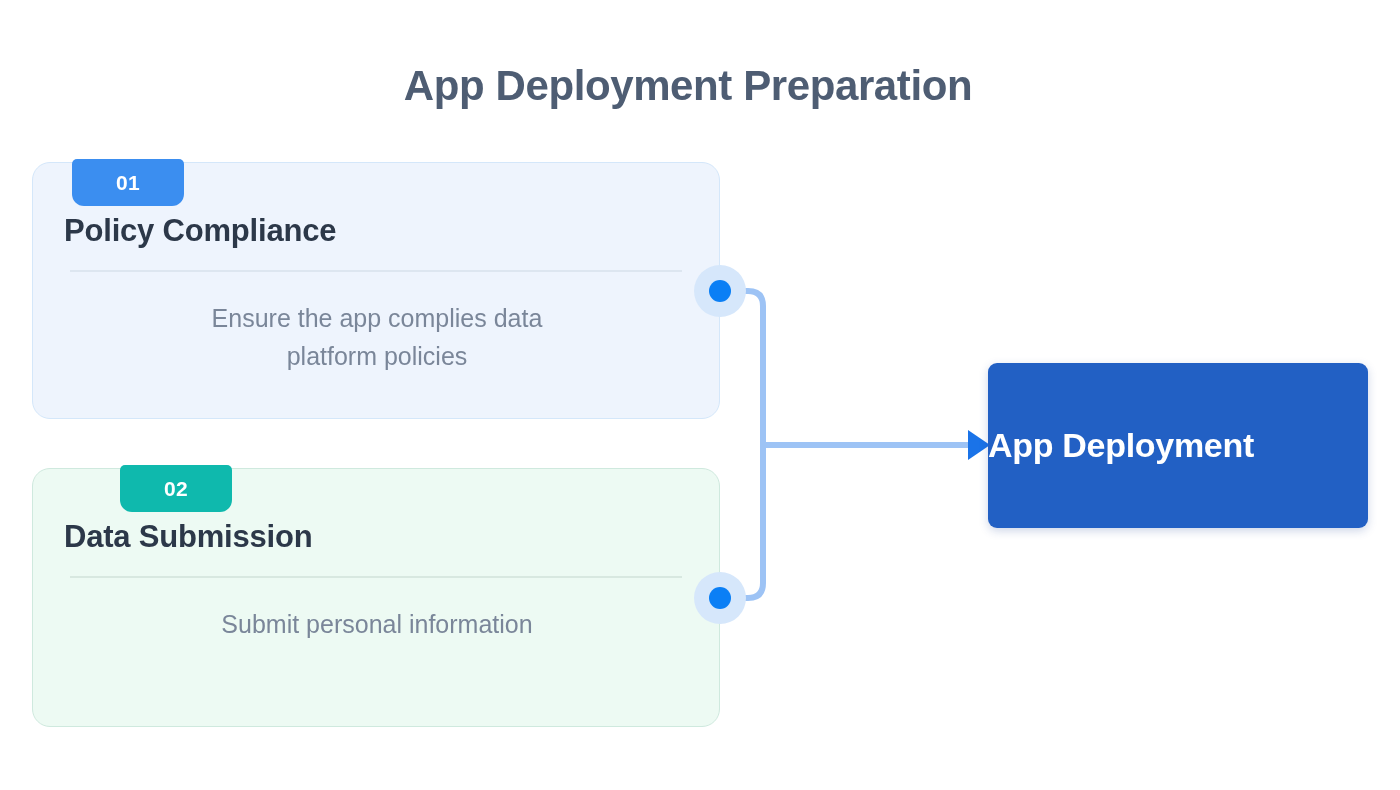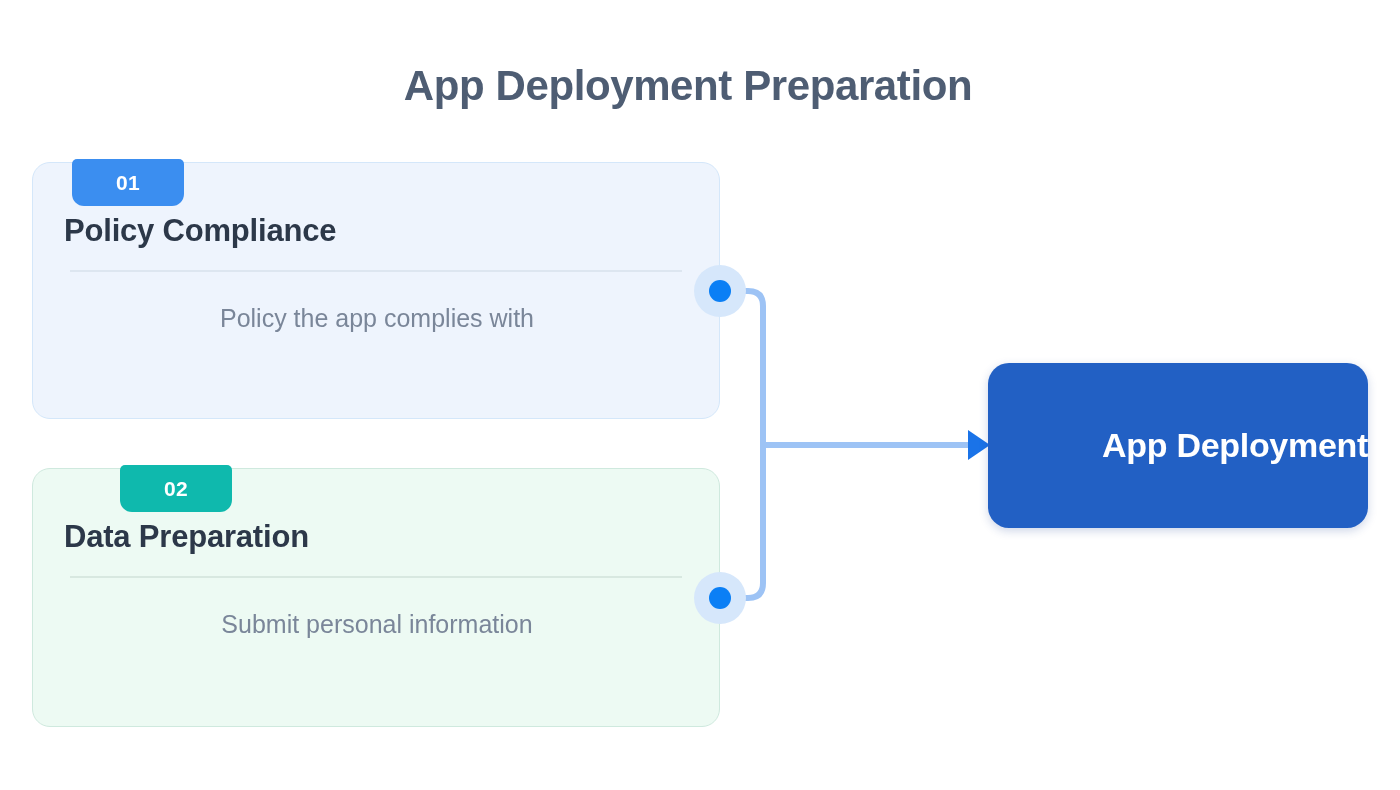--- a/index.html
+++ b/index.html
@@ -121,25 +121,25 @@
   }
 
   
   .target-node {
     position: absolute;
     left: 988px;
     top: 363px;
     width: 380px;
     height: 165px;
     background: #2260c4;
-    border-radius: 21px;
+    border-radius: 9px;
     box-shadow: 0 3px 10px rgba(30, 70, 150, 0.22);
     display: flex;
     align-items: center;
-    justify-content: flex-end;
+    justify-content: flex-start;
   }
   .target-label {
     font-size: 34px;
     font-weight: bold;
     color: #ffffff;
     letter-spacing: -0.3px;
     white-space: nowrap;
   }
 </style>
 </head>
@@ -147,27 +147,28 @@
 
 <div id="stage">
 
   <div class="page-title">App Deployment Preparation</div>
 
   <div class="card card-1">
     <div class="badge badge-1">01</div>
     <div class="card-title">Policy Compliance</div>
     <div class="divider"></div>
     <div class="card-body">
-      <div>Policy the app complies with</div>
+      <div>Ensure the app complies data</div>
+      <div>platform policies</div>
     </div>
   </div>
 
   <div class="card card-2">
     <div class="badge badge-2">02</div>
-    <div class="card-title">Data Preparation</div>
+    <div class="card-title">Data Submission</div>
     <div class="divider"></div>
     <div class="card-body">
       <div>Submit personal information</div>
     </div>
   </div>
 
   <svg class="connector-svg" viewBox="0 0 1400 790" xmlns="http://www.w3.org/2000/svg">
 
     <path d="M 720 291 H 748 Q 763 291 763 306 V 583 Q 763 598 748 598 H 720" fill="none" stroke="#9dc3f5" stroke-width="6" stroke-linecap="round"></path>
 

